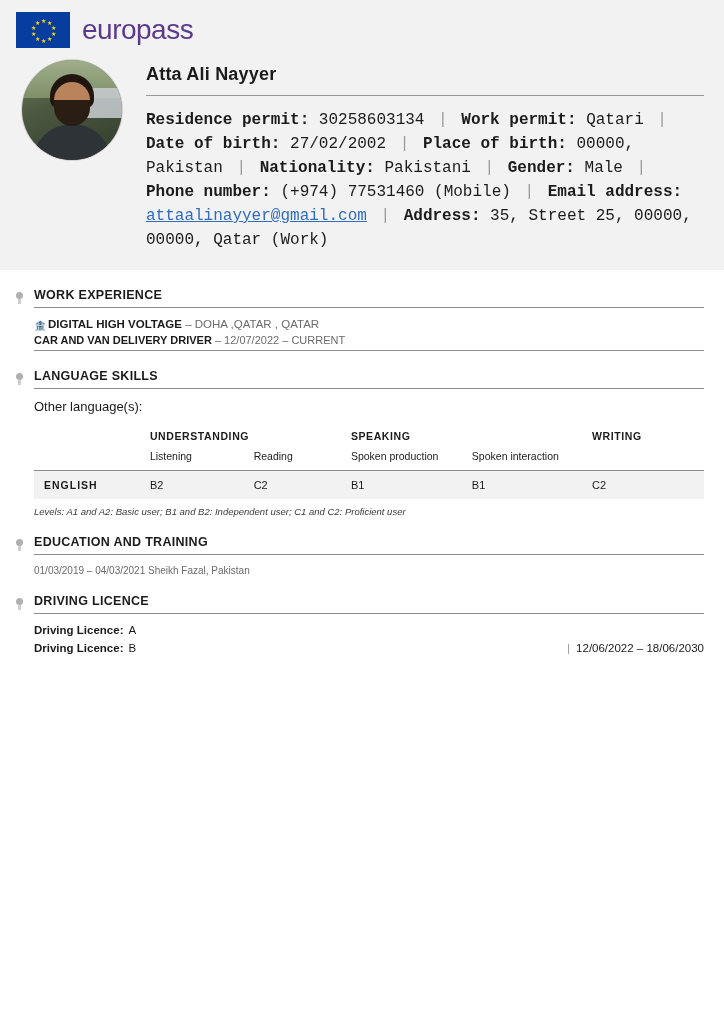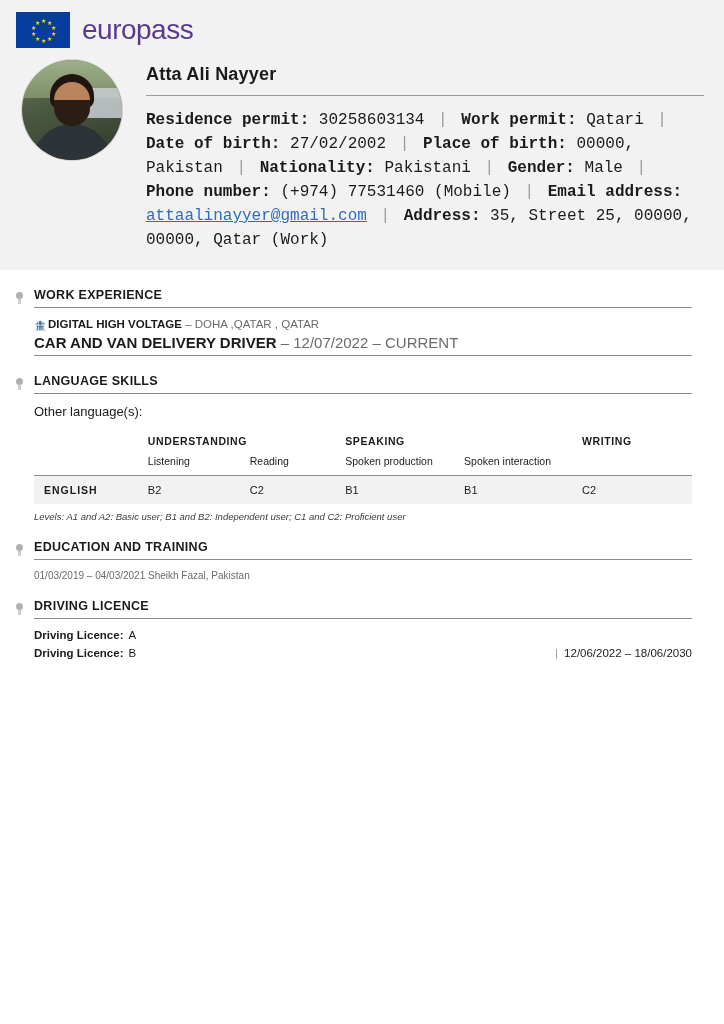--- a/index.html
+++ b/index.html
@@ -156,21 +156,21 @@
     color: #9a9a9a;
     padding: 0 4px;
   }
   .email-link {
     color: #2f6bbf;
     text-decoration: underline;
   }
 
   
   .content {
-    padding: 0 32px 0 16px;
+    padding: 0 20px 0 16px;
     position: relative;
   }
   .section {
     position: relative;
     margin-top: 18px;
   }
   .bullet-dot {
     position: absolute;
     left: 0px;
     top: 4px;
@@ -216,21 +216,21 @@
     width: 10px;
     height: 11px;
     margin-right: 4px;
     position: relative;
     vertical-align: -1px;
     color: #555;
     font-size: 10px;
     line-height: 11px;
   }
   .we-role {
-    font-size: 15px;
+    font-size: 11px;
     padding-bottom: 4px;
     border-bottom: 1px solid #8c8c8c;
     margin-bottom: 0;
   }
   .we-role .bld { font-weight: bold; }
   .we-role .muted { color: #6b6b6b; font-weight: normal; }
 
   
   .lang-line {
     font-size: 11.5px;

